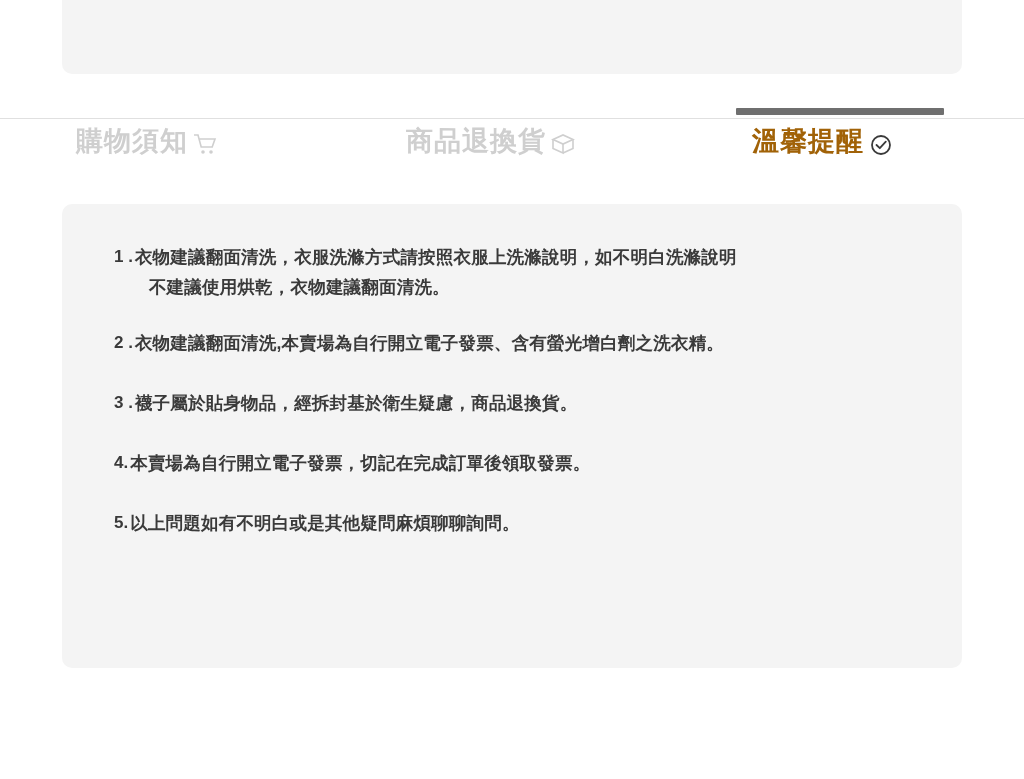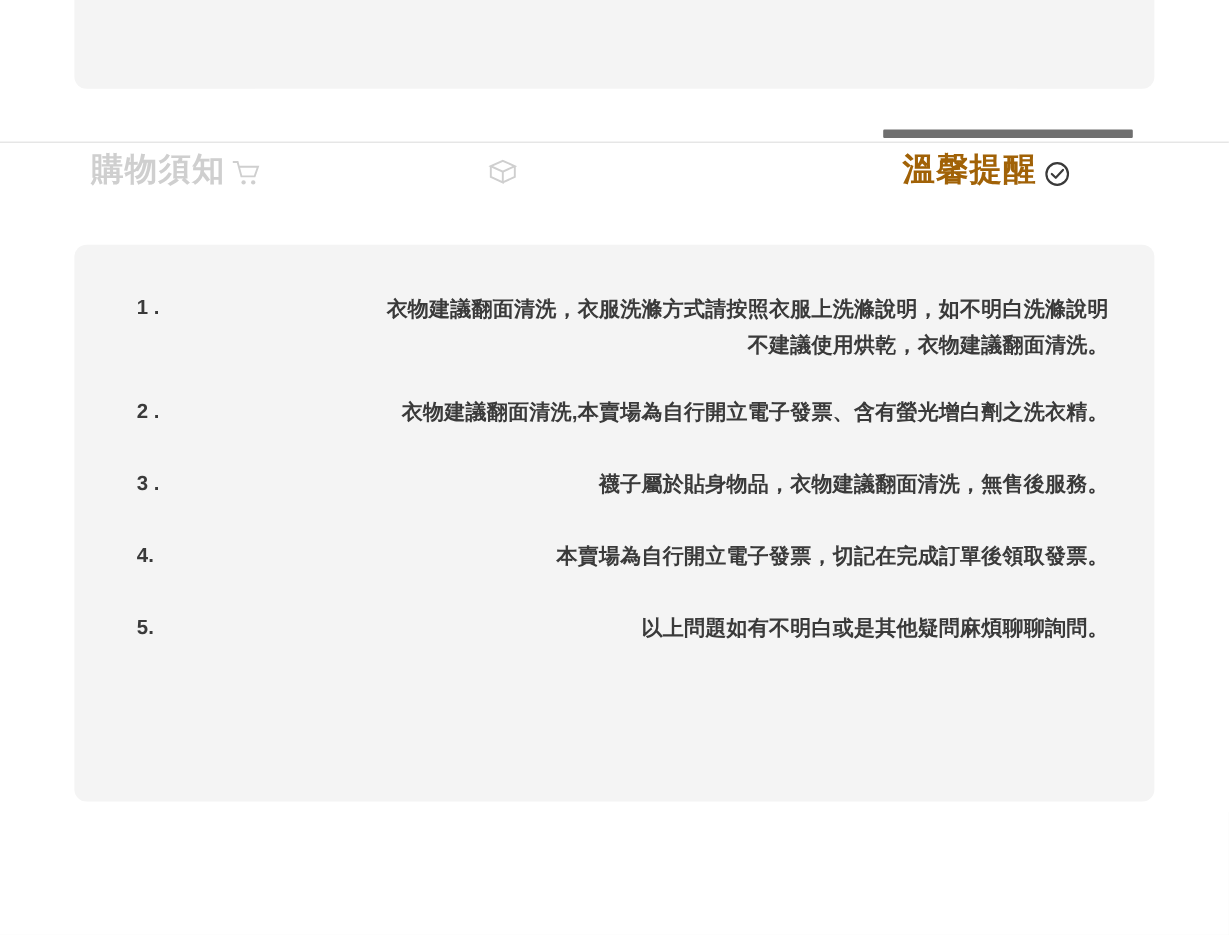--- a/index.html
+++ b/index.html
@@ -12,21 +12,20 @@
     background: #ffffff;
     font-family: "Liberation Sans", sans-serif;
     color: #3a3a3a;
     overflow: hidden;
   }
   .page {
     position: relative;
     width: 1024px;
     height: 677px;
     background: #ffffff;
-    text-align: right;
   }
 
   
   .top-panel {
     position: absolute;
     left: 62px;
     top: -60px;
     width: 900px;
     height: 134px;
     background: #f4f4f4;
@@ -152,20 +151,21 @@
       <span class="tab-icon">
         <svg width="26" height="26" viewBox="0 0 26 26" fill="none" stroke="#cfcfcf" stroke-width="1.6">
           <path d="M2 4h4l3.2 12h11l2.8-8H7"></path>
           <circle cx="11" cy="21" r="1.8" fill="#cfcfcf" stroke="none"></circle>
           <circle cx="19" cy="21" r="1.8" fill="#cfcfcf" stroke="none"></circle>
         </svg>
       </span>
     </div>
 
     <div class="tab tab-1">
+      <span>商品退換貨</span>
       <span class="tab-icon">
         <svg width="26" height="26" viewBox="0 0 26 26" fill="none" stroke="#cfcfcf" stroke-width="1.6">
           <path d="M3 8.5 L13 4 L23 8.5 L13 13 Z"></path>
           <path d="M3 8.5 V17.5 L13 22 V13"></path>
           <path d="M23 8.5 V17.5 L13 22"></path>
         </svg>
       </span>
     </div>
 
     <div class="tab tab-2">
@@ -191,21 +191,21 @@
         </span>
       </div>
 
       <div class="note note-2">
         <span class="note-num">2 .</span>
         <span class="note-text">衣物建議翻面清洗,本賣場為自行開立電子發票、含有螢光增白劑之洗衣精。</span>
       </div>
 
       <div class="note note-3">
         <span class="note-num">3 .</span>
-        <span class="note-text">襪子屬於貼身物品，衣物建議翻面清洗，無售後服務。</span>
+        <span class="note-text">襪子屬於貼身物品，經拆封基於衛生疑慮，商品退換貨。</span>
       </div>
 
       <div class="note note-4">
         <span class="note-num">4.</span>
         <span class="note-text">本賣場為自行開立電子發票，切記在完成訂單後領取發票。</span>
       </div>
 
       <div class="note note-5">
         <span class="note-num">5.</span>
         <span class="note-text">以上問題如有不明白或是其他疑問麻煩聊聊詢問。</span>

